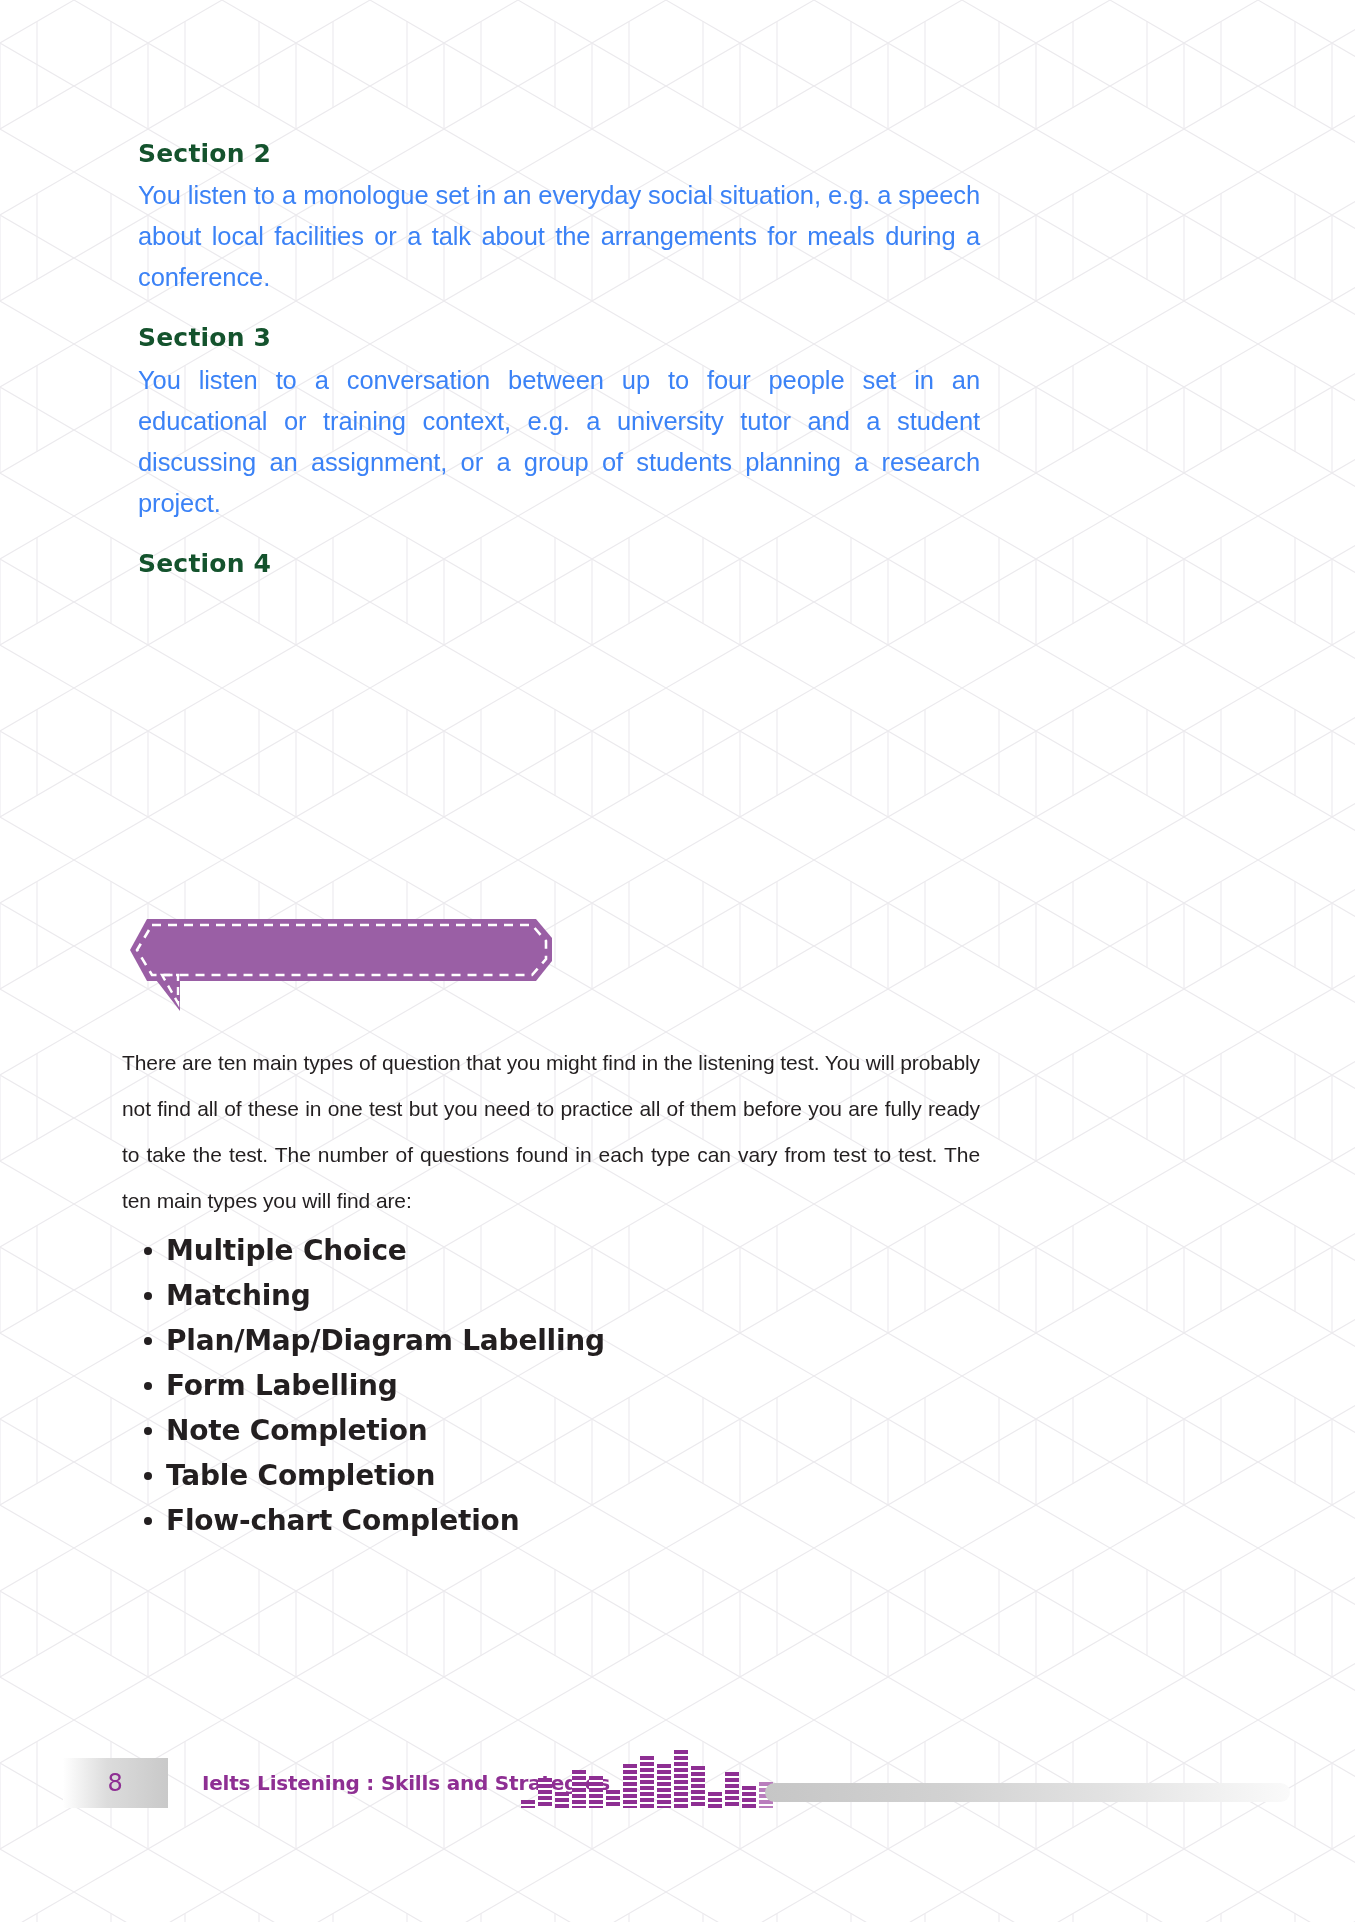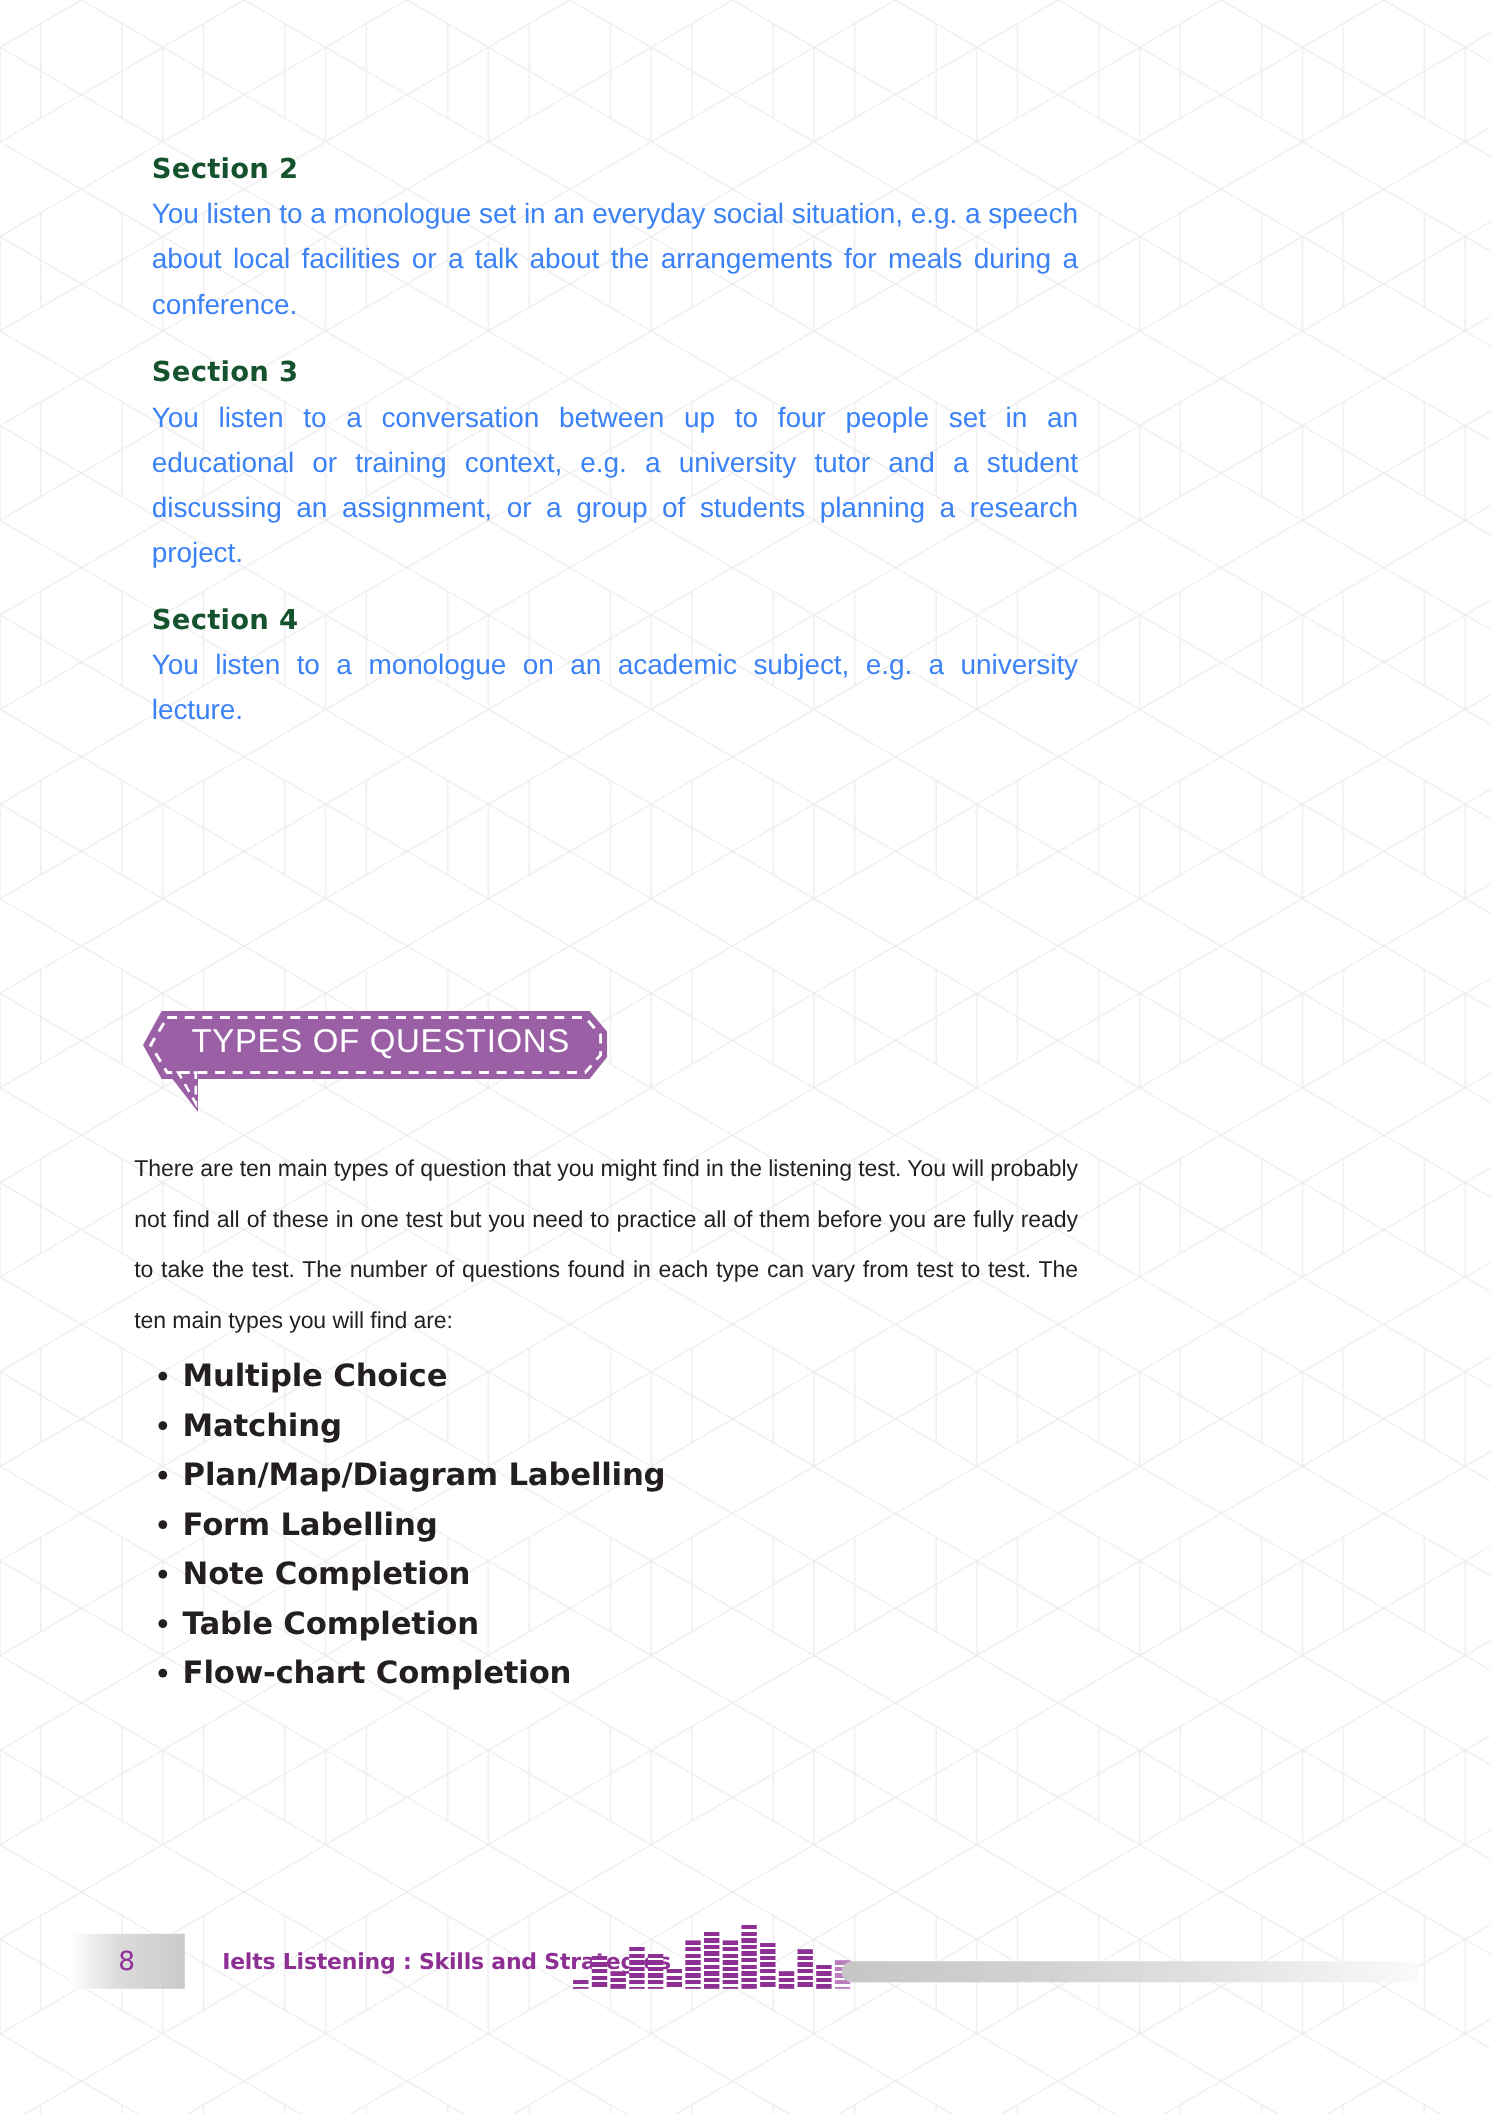--- a/index.html
+++ b/index.html
@@ -238,37 +238,35 @@
       <p class="body-para">You listen to a monologue set in an everyday social situation, e.g. a speech about local facilities or a talk about the arrangements for meals during a conference.</p>
     </div>
 
     <div class="sec-block">
       <h2 class="section-heading">Section 3</h2>
       <p class="body-para">You listen to a conversation between up to four people set in an educational or training context, e.g. a university tutor and a student discussing an assignment, or a group of students planning a research project.</p>
     </div>
 
     <div class="sec-block">
       <h2 class="section-heading">Section 4</h2>
-      <p class="body-para">You listen to a monologue on an academic subject, e.g. a university lecture.</p>
     </div>
 
   </div>
 
   <div id="banner-wrap">
     <svg width="430" height="115" viewBox="0 0 430 115" xmlns="http://www.w3.org/2000/svg">
 
       <path d="M30 72 L58 72 L58 108 L38 82 Z" fill="#9A5FA5"></path>
 
       <path d="M25 16 L414 16 L430 35 L430 58 L414 78 L25 78 L8 47 Z" fill="#9A5FA5"></path>
 
       <path d="M30 22 L410 22 L424 38 L424 56 L410 72 L30 72 L15 47 Z" fill="none" stroke="#ffffff" stroke-width="2.6" stroke-dasharray="9 7" stroke-linecap="butt"></path>
 
       <path d="M40 72 L56 72 L56 100 Z" fill="none" stroke="#ffffff" stroke-width="2.4" stroke-dasharray="8 6"></path>
     </svg>
-    <div id="banner-label">TYPES OF QUESTIONS</div>
   </div>
 
   <div class="content-lower">
     <p class="body-para-lg">There are ten main types of question that you might find in the listening test. You will probably not find all of these in one test but you need to practice all of them before you are fully ready to take the test. The number of questions found in each type can vary from test to test. The ten main types you will find are:</p>
 
     <ul class="types-list">
       <li>
         <span class="dot"></span>
         <span>Multiple Choice</span>
       </li>

